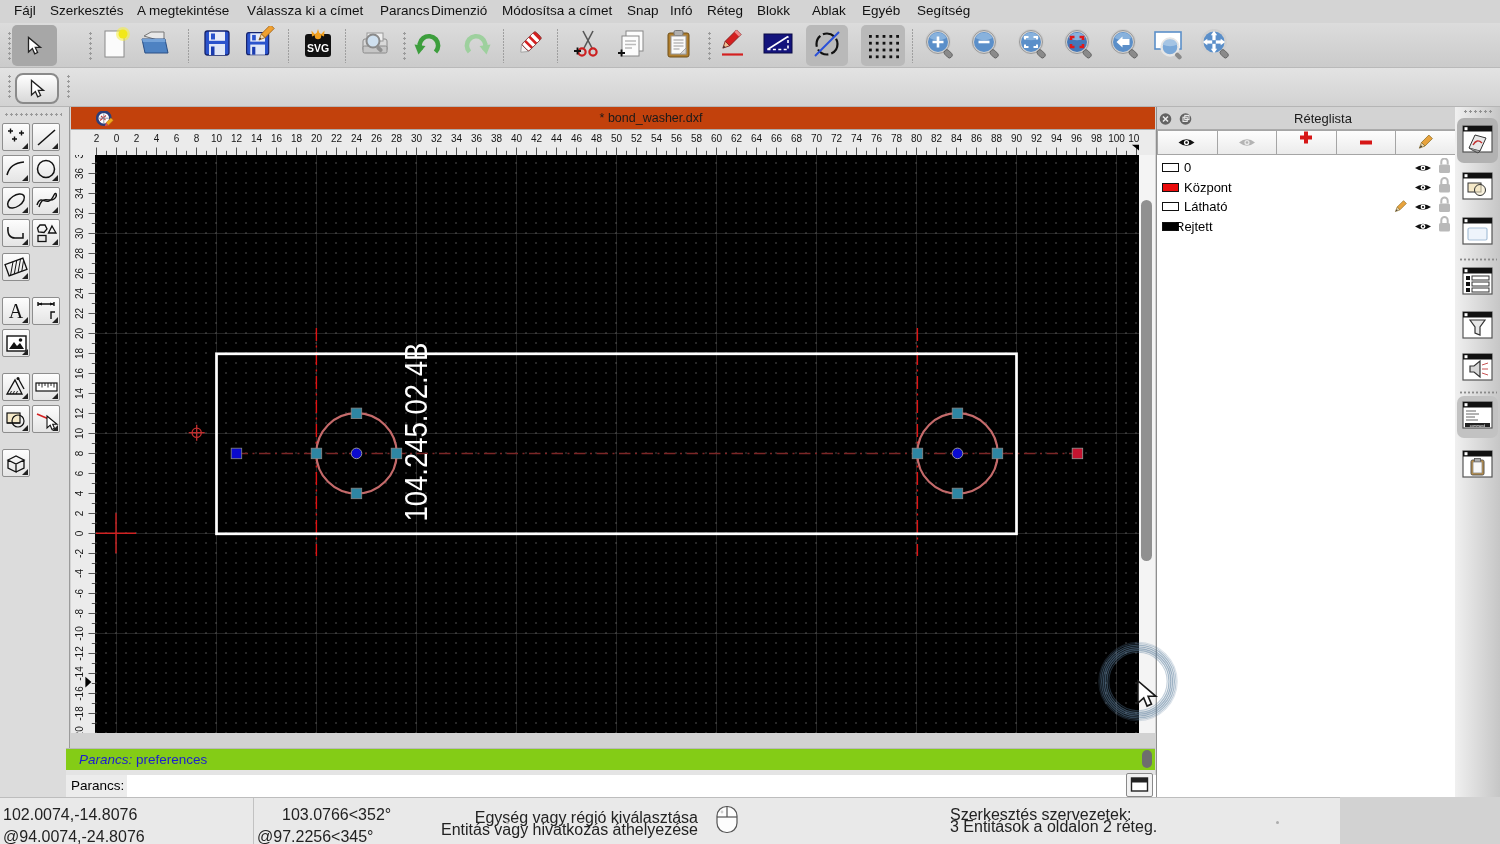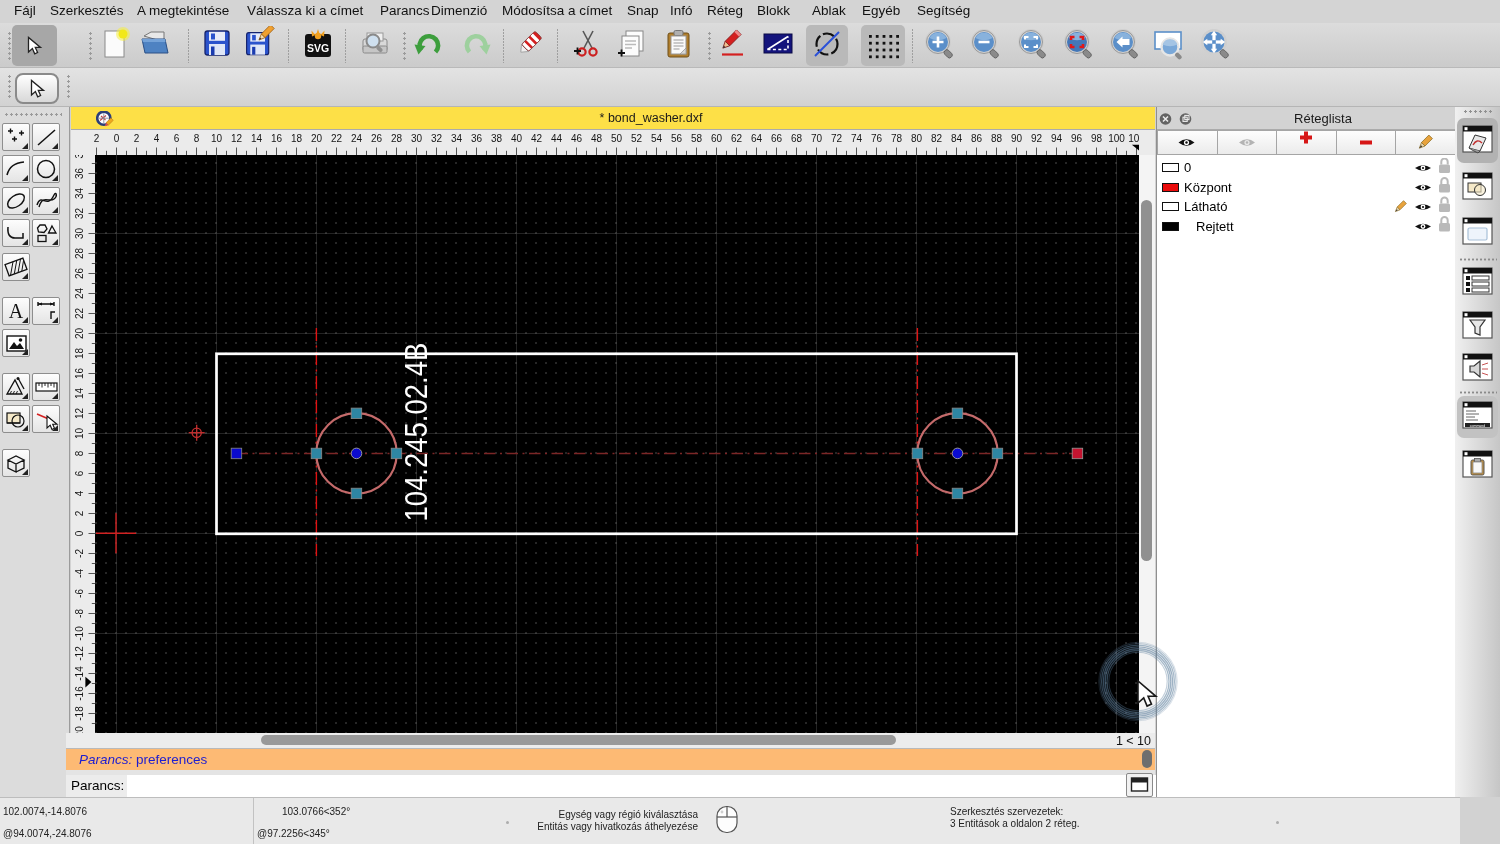--- a/index.html
+++ b/index.html
@@ -13,50 +13,50 @@
 #tb1 { left:0; top:23px; width:1500px; height:45px; background:linear-gradient(#dcdcdc,#cbcbcb); border-bottom:1px solid #b9b9b9; }
 
 #tb2 { left:0; top:68px; width:1500px; height:39px; background:linear-gradient(#e3e3e3,#d2d2d2); border-bottom:1px solid #b5b5b5; }
 .vdots { width:3px; background-image:radial-gradient(circle, #9a9a9a 1px, transparent 1.2px); background-size:3px 5px; background-position:center top; }
 .vsep { width:1px; background-image:linear-gradient(#9f9f9f 60%, transparent 0); background-size:1px 3px; }
 
 #leftbar { left:0; top:107px; width:70px; height:690px; background:#dcdcdc; border-right:1px solid #9b9b9b; }
 .toolbtn { position:absolute; width:28px; height:28px; background:linear-gradient(#fdfdfd,#e4e4e4); border:1px solid #8e8e8e; border-radius:2px; }
 .toolbtn:after { content:""; position:absolute; right:1px; bottom:1px; border-style:solid; border-width:0 0 6px 6px; border-color:transparent transparent #222 transparent; }
 
-#mdititle { left:71px; top:107px; width:1084px; height:23px; background:#fde047; border-bottom:1px solid #ababab; }
+#mdititle { left:71px; top:107px; width:1084px; height:23px; background:#c2410c; border-bottom:1px solid #ababab; }
 #mdititle .t { position:absolute; top:4px; left:38px; width:100%; text-align:center; font-size:12.5px; color:#1a1a1a; }
 
 #hruler { left:71px; top:130px; width:1084px; height:25px; background:#ebebeb; overflow:hidden; }
 #vruler { left:71px; top:155px; width:24px; height:578px; background:#ebebeb; overflow:hidden; }
 
 #canvas { left:95px; top:155px; width:1044px; height:578px; background:#000; }
 
 #vscroll { left:1139px; top:155px; width:16px; height:578px; background:#f4f4f4; }
 #vthumb { left:2px; top:45px; width:11px; height:361px; background:#909090; border-radius:5.5px; }
 #hscrollrow { left:66px; top:733px; width:1089px; height:15px; background:#ececec; }
 #hthumb { left:195px; top:2px; width:635px; height:10px; background:#999; border-radius:5px; }
 #pagelbl { right:4px; top:1px; font-size:12.5px; color:#111; }
 
-#cmdhist { left:66px; top:748px; width:1089px; height:22px; background:#fdba74; border-top:1px solid #b9b9b9; font-size:13.5px; }
+#cmdhist { left:66px; top:748px; width:1089px; height:22px; background:#84cc16; border-top:1px solid #b9b9b9; font-size:13.5px; }
 #cmdgap { left:66px; top:770px; width:1089px; height:5px; background:#e4e4e4; }
 #cmdrow { left:66px; top:775px; width:1089px; height:22px; background:#ececec; font-size:13.5px; }
 #cmdfield { left:61px; top:0px; width:1058px; height:22px; background:#fff; }
 
 #panel { left:1156px; top:107px; width:299px; height:690px; background:#fff; border-left:1px solid #8f8f8f; }
 #paneltitle { left:0; top:0; width:299px; height:23px; background:#d3d3d3; border-bottom:1px solid #ababab; }
 #paneltb { left:0; top:23px; width:299px; height:25px; display:flex; }
 #paneltb .pb { flex:1; background:linear-gradient(#fdfdfd,#ebebeb); border:1px solid #a5a5a5; border-left:none; position:relative; }
 #paneltb .pb:first-child { border-left:1px solid #a5a5a5; }
 .lrow { position:absolute; left:0; width:299px; height:19.5px; font-size:13px; color:#000; }
 .swatch { position:absolute; left:5px; top:5px; width:17px; height:9px; border:1.2px solid #111; }
 
 #dock { left:1455px; top:107px; width:45px; height:690px; background:linear-gradient(90deg,#f0f0f0,#c6c6c6); }
 
-#status { left:0; top:797px; width:1460px; height:47px; background:#e9e9e9; border-top:1px solid #bdbdbd; font-size:10px; color:#222; }
+#status { left:0; top:797px; width:1340px; height:47px; background:#e9e9e9; border-top:1px solid #bdbdbd; font-size:16px; color:#222; }
 #status div { position:absolute; white-space:nowrap; }
 </style>
 </head>
 <body>
 <div id="app">
   <div class="abs" id="menubar">
     <span style="left:14px">Fájl</span>
     <span style="left:50px">Szerkesztés</span>
     <span style="left:137px">A megtekintése</span>
     <span style="left:247px">Válassza ki a címet</span>
@@ -704,24 +704,20 @@
 
     <rect x="977.2" y="293.2" width="10.5" height="10.5" fill="#c41430" stroke="#999999" stroke-width="0.8"></rect>
 
     <circle cx="261.5" cy="298.4" r="5.3" fill="#0b0bcf" stroke="#9a9a9a" stroke-width="1"></circle>
     <circle cx="862.5" cy="298.4" r="5.3" fill="#0b0bcf" stroke="#9a9a9a" stroke-width="1"></circle>
   </svg>
   </div>
   <div class="abs" id="vscroll">
       <div class="abs" id="vthumb"></div>
     </div>
-  <div class="abs" id="hscrollrow">
-      <div class="abs" id="hthumb"></div>
-      <div class="abs" id="pagelbl">1 &lt; 10</div>
-    </div>
   <div class="abs" id="cmdhist">
       <span style="position:absolute;left:13px;top:3px;color:#1d1dd0;"><i>Parancs:</i> preferences</span>
       <div style="position:absolute;right:3px;top:1px;width:10px;height:18px;background:#6e6e6e;border-radius:5px;"></div>
     </div>
   <div class="abs" id="cmdgap"></div>
   <div class="abs" id="cmdrow">
       <span style="position:absolute;left:5px;top:3px;color:#000;">Parancs:</span>
       <div class="abs" id="cmdfield"></div>
       <div style="position:absolute;right:2px;top:-2px;width:27px;height:24px;background:#f2f2f2;border:1px solid #8a8a8a;border-radius:2px;"><svg width="25" height="22" viewBox="0 0 25 22">
           <rect x="4.5" y="4" width="16" height="13" fill="#fff" stroke="#222" stroke-width="1.4"></rect>
@@ -779,21 +775,21 @@
     <div class="lrow" style="top:90px;">
         <span class="swatch" style="background:#fff;"></span>
         <span style="position:absolute;left:27px;top:2px;">Látható</span>
       </div>
     <div class="lrow" style="top:70.5px;">
         <span class="swatch" style="background:#ea0b0b;"></span>
         <span style="position:absolute;left:27px;top:2px;">Központ</span>
       </div>
     <div class="lrow" style="top:109.5px;">
         <span class="swatch" style="background:#000;"></span>
-        <span style="position:absolute;left:39px;top:2px;">Rejtett</span>
+        <span style="position:absolute;left:18px;top:2px;">Rejtett</span>
       </div>
     <svg class="abs" style="left:236px;top:51px;" width="60" height="117" viewBox="0 0 60 117">
       <defs>
         <g id="eyeb">
             <path d="M-8 0 Q0 -5.5 8 0 Q0 5.5 -8 0 Z" fill="#111"></path>
             <circle cx="0" cy="0" r="2.4" fill="#fff"></circle>
             <circle cx="0" cy="0" r="1.1" fill="#111"></circle>
           </g>
         <g id="lockg">
             <rect x="-5.5" y="-1.5" width="11" height="8.5" rx="1.5" fill="#b9b9b9"></rect>

